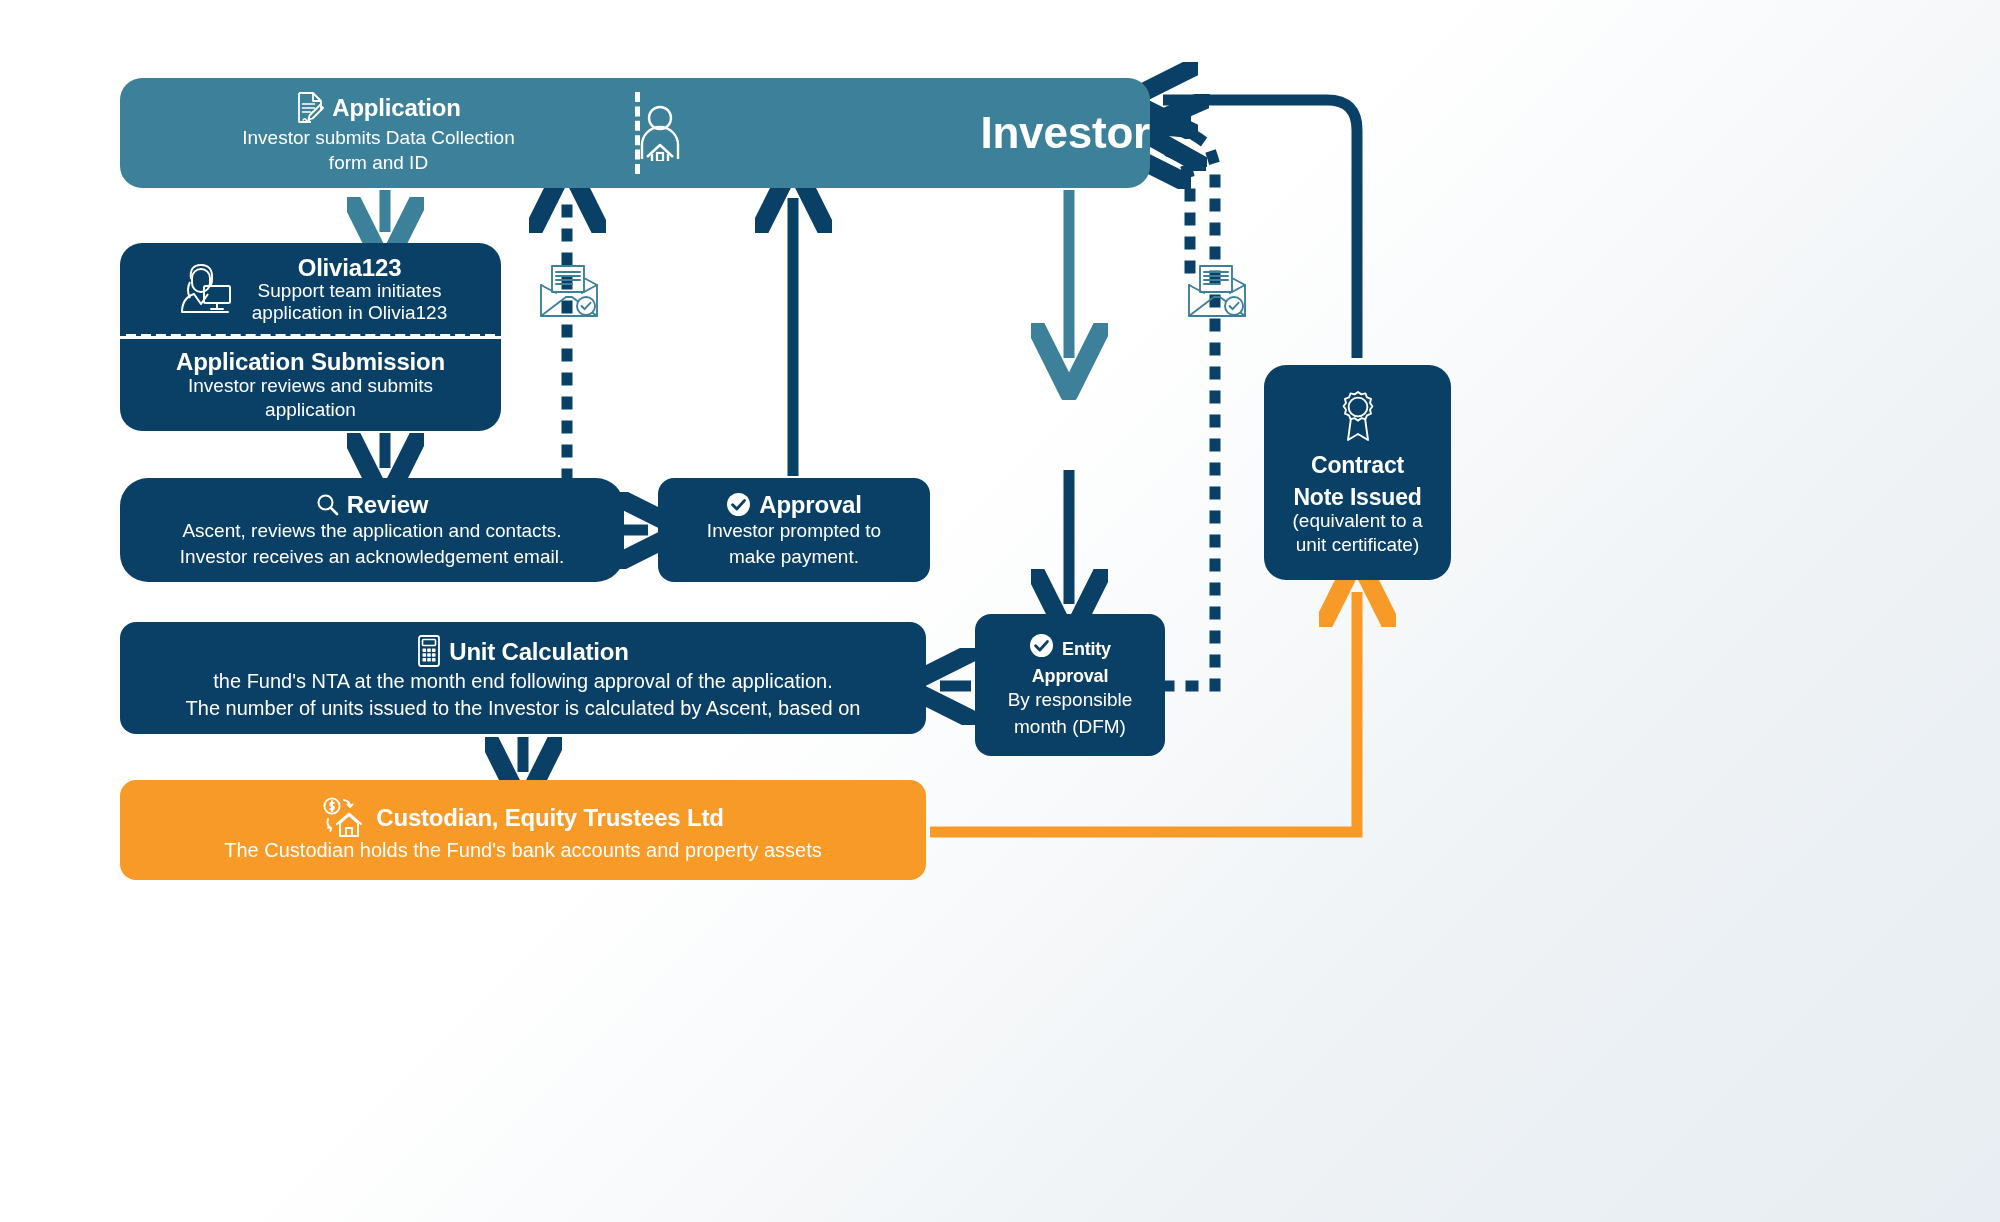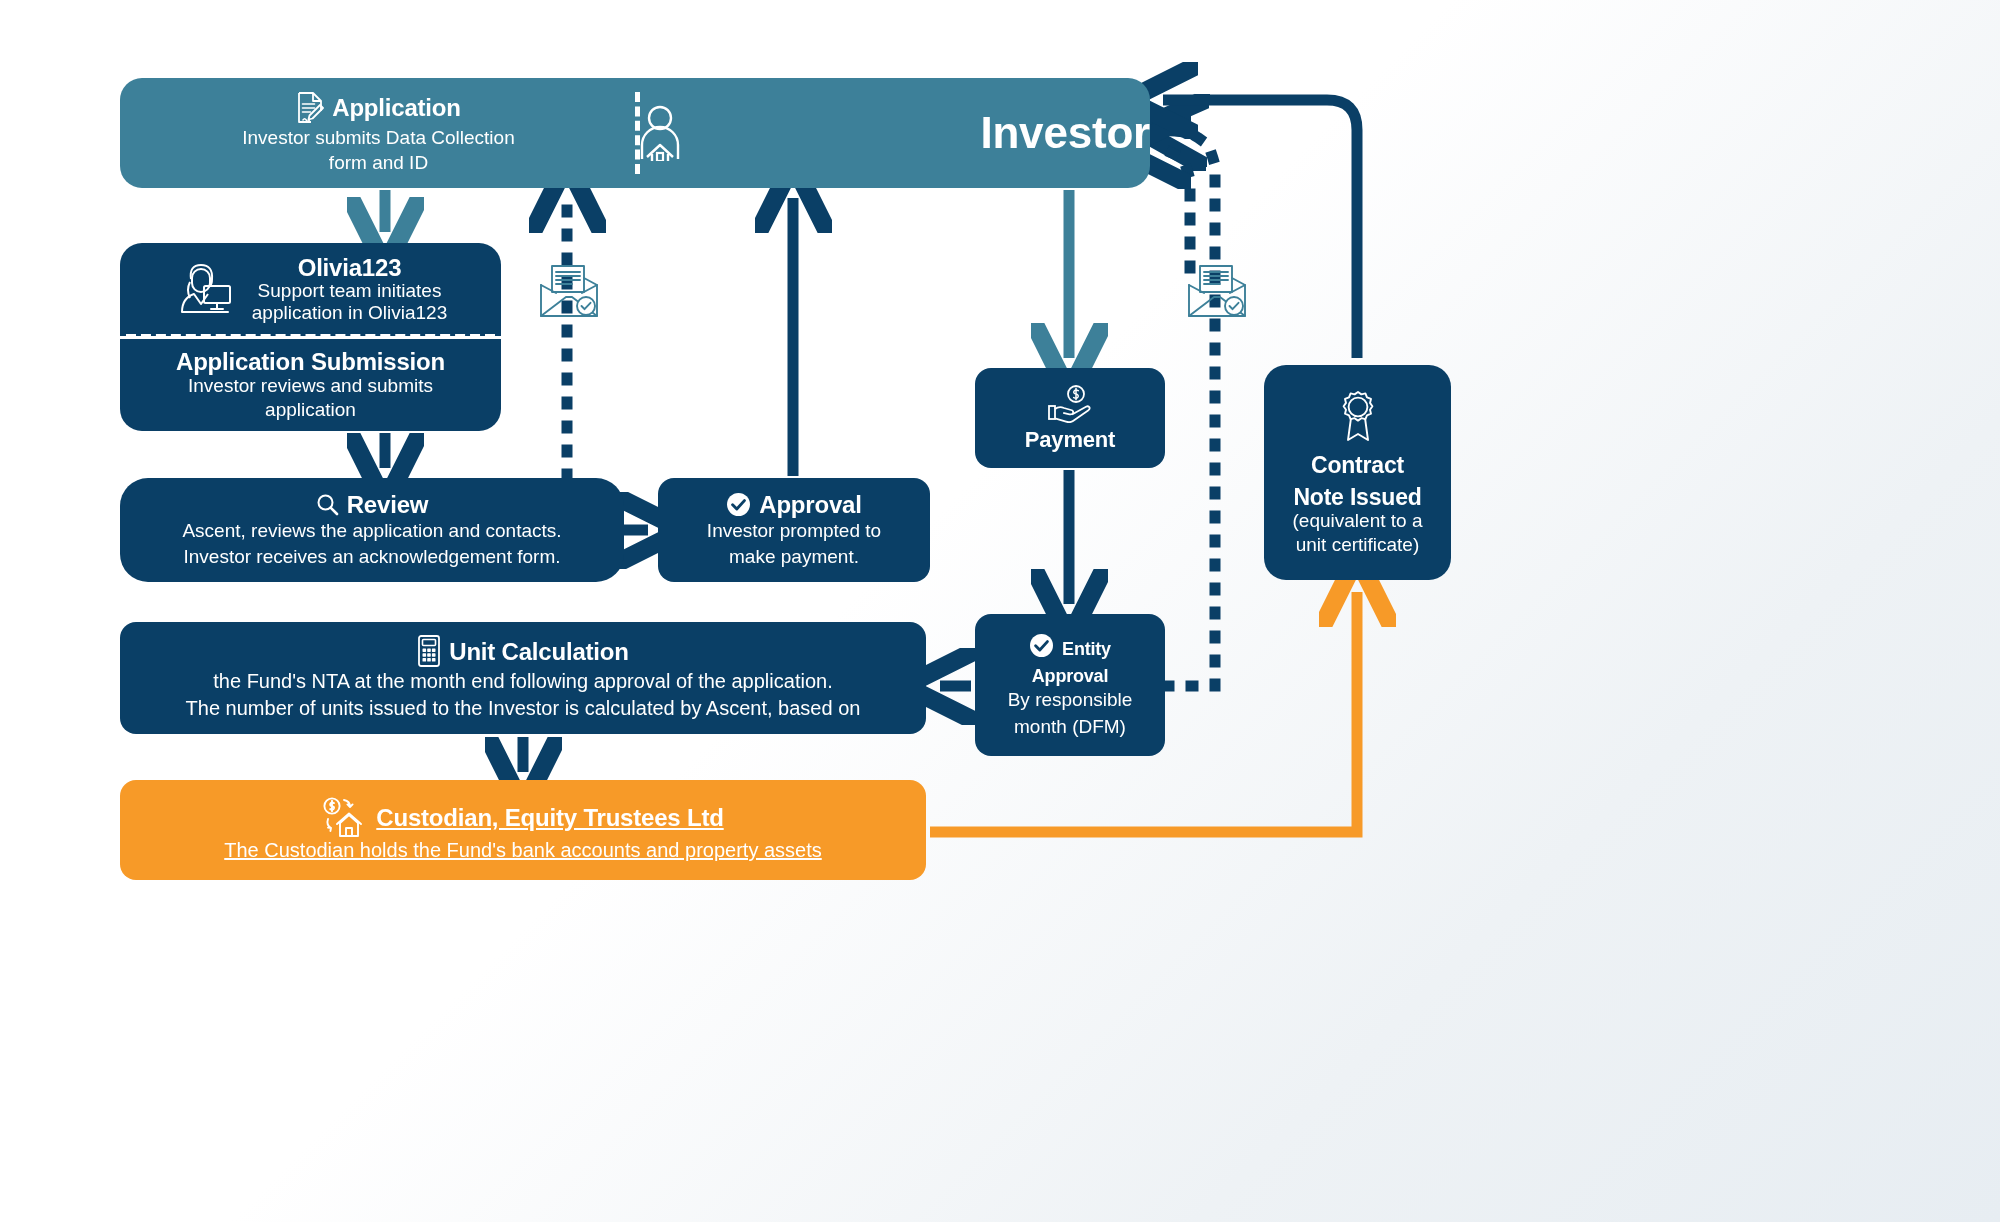--- a/index.html
+++ b/index.html
@@ -43,21 +43,21 @@
               border-radius:0 0 22px 22px;}
   #olivia-dash{position:absolute;left:126px;top:334px;width:369px;height:0;
               border-top:5px dashed #ffffff;}
 
   #review-box{left:120px;top:478px;width:504px;height:104px;border-radius:28px;}
   #approval-box{left:658px;top:478px;width:272px;height:104px;border-radius:16px;}
   #payment-box{left:975px;top:368px;width:190px;height:100px;border-radius:16px;}
   #contract-box{left:1264px;top:365px;width:187px;height:215px;border-radius:22px;}
   #entity-box{left:975px;top:614px;width:190px;height:142px;border-radius:16px;}
   #unitcalc-box{left:120px;top:622px;width:806px;height:112px;border-radius:16px;}
-  #custodian-box{left:120px;top:780px;width:806px;height:100px;border-radius:16px;text-decoration:underline;}
+  #custodian-box{left:120px;top:780px;width:806px;height:100px;border-radius:16px;}
 
   
   #mail-left{position:absolute;left:538px;top:264px;width:62px;height:56px;}
   #mail-right{position:absolute;left:1186px;top:264px;width:62px;height:56px;}
 
   
   #header-app .title{font-size:24px;}
   #header-app .sub{font-size:19px;margin-top:3px;}
   #header-investor .title{font-size:44px;}
 
@@ -197,50 +197,37 @@
     <div class="ttl-row">
       <span class="icn">
         <svg width="23" height="23" viewBox="0 0 23 23">
           <circle cx="9.5" cy="9.5" r="7" fill="none" stroke="#fff" stroke-width="2"></circle>
           <path d="M14.6 14.6 L21 21" stroke="#fff" stroke-width="2.6" stroke-linecap="round"></path>
         </svg>
       </span>
       <span class="title">Review</span>
     </div>
     <div class="sub">Ascent, reviews the application and contacts.</div>
-    <div class="sub">Investor receives an acknowledgement form.</div>
+    <div class="sub">Investor receives an acknowledgement email.</div>
   </div>
 
   <div class="node navy" id="approval-box">
     <div class="ttl-row">
       <span class="icn">
         <svg width="25" height="25" viewBox="0 0 25 25">
           <circle cx="12.5" cy="12.5" r="11.5" fill="#fff"></circle>
           <path d="M6.6 12.8 l4.2 4.2 7.6-8.4" fill="none" stroke="#0a3f66" stroke-width="2.9" stroke-linecap="round" stroke-linejoin="round"></path>
         </svg>
       </span>
       <span class="title">Approval</span>
     </div>
     <div class="sub">Investor prompted to</div>
     <div class="sub">make payment.</div>
   </div>
 
-  <div class="node navy" id="payment-box">
-    <span class="icn">
-      <svg width="46" height="38" viewBox="0 0 46 38">
-        <circle cx="29" cy="9" r="8" fill="none" stroke="#fff" stroke-width="1.8"></circle>
-        <path d="M31.3 5.6 q-3.4-1.6-4.4.9 q-.7 1.9 2.1 2.6 q2.8.7 2.1 2.6 q-1 2.5-4.4.9
-                 M29 3.3 v11.4" fill="none" stroke="#fff" stroke-width="1.5" stroke-linecap="round"></path>
-        <rect x="2" y="21" width="6" height="13" fill="none" stroke="#fff" stroke-width="1.8"></rect>
-        <path d="M8 24 q4-3 9-1 l7 2 q3 .8 2 3 q-.8 1.8-3.4 1.3 l-6.4-1.4" fill="none" stroke="#fff" stroke-width="1.8" stroke-linejoin="round"></path>
-        <path d="M25 29.5 l14-7.8 q2.4-1.2 3.4.6 q.9 1.7-1.3 3.2 L26 36 q-3 2-7 .7 l-11-3.3" fill="none" stroke="#fff" stroke-width="1.8" stroke-linejoin="round"></path>
-      </svg>
-    </span>
-    <div class="title">Payment</div>
-  </div>
 
   <div class="node navy" id="contract-box">
     <span class="icn">
       <svg width="48" height="56" viewBox="0 0 48 56">
         <g fill="none" stroke="#fff" stroke-width="1.9" stroke-linejoin="round">
           <path d="M24 3 l3.4 2.4 4-1 1.6 3.9 4 1.6-1 4 2.4 3.4-2.4 3.4 1 4-4 1.6-1.6 3.9
                    -4-1-3.4 2.4-3.4-2.4-4 1-1.6-3.9-4-1.6 1-4-2.4-3.4 2.4-3.4-1-4 4-1.6
                    1.6-3.9 4 1 z"></path>
           <circle cx="24" cy="18" r="9.4"></circle>
           <path d="M17 29 l-3 22 10-6 10 6-3-22"></path>

